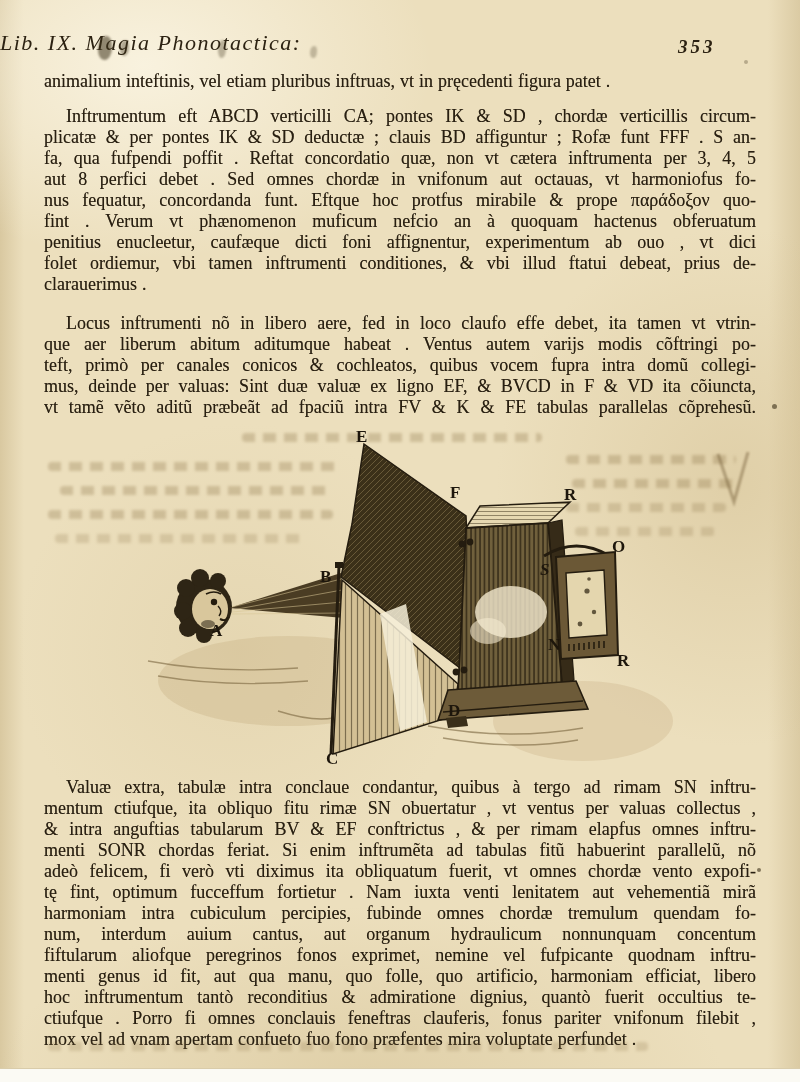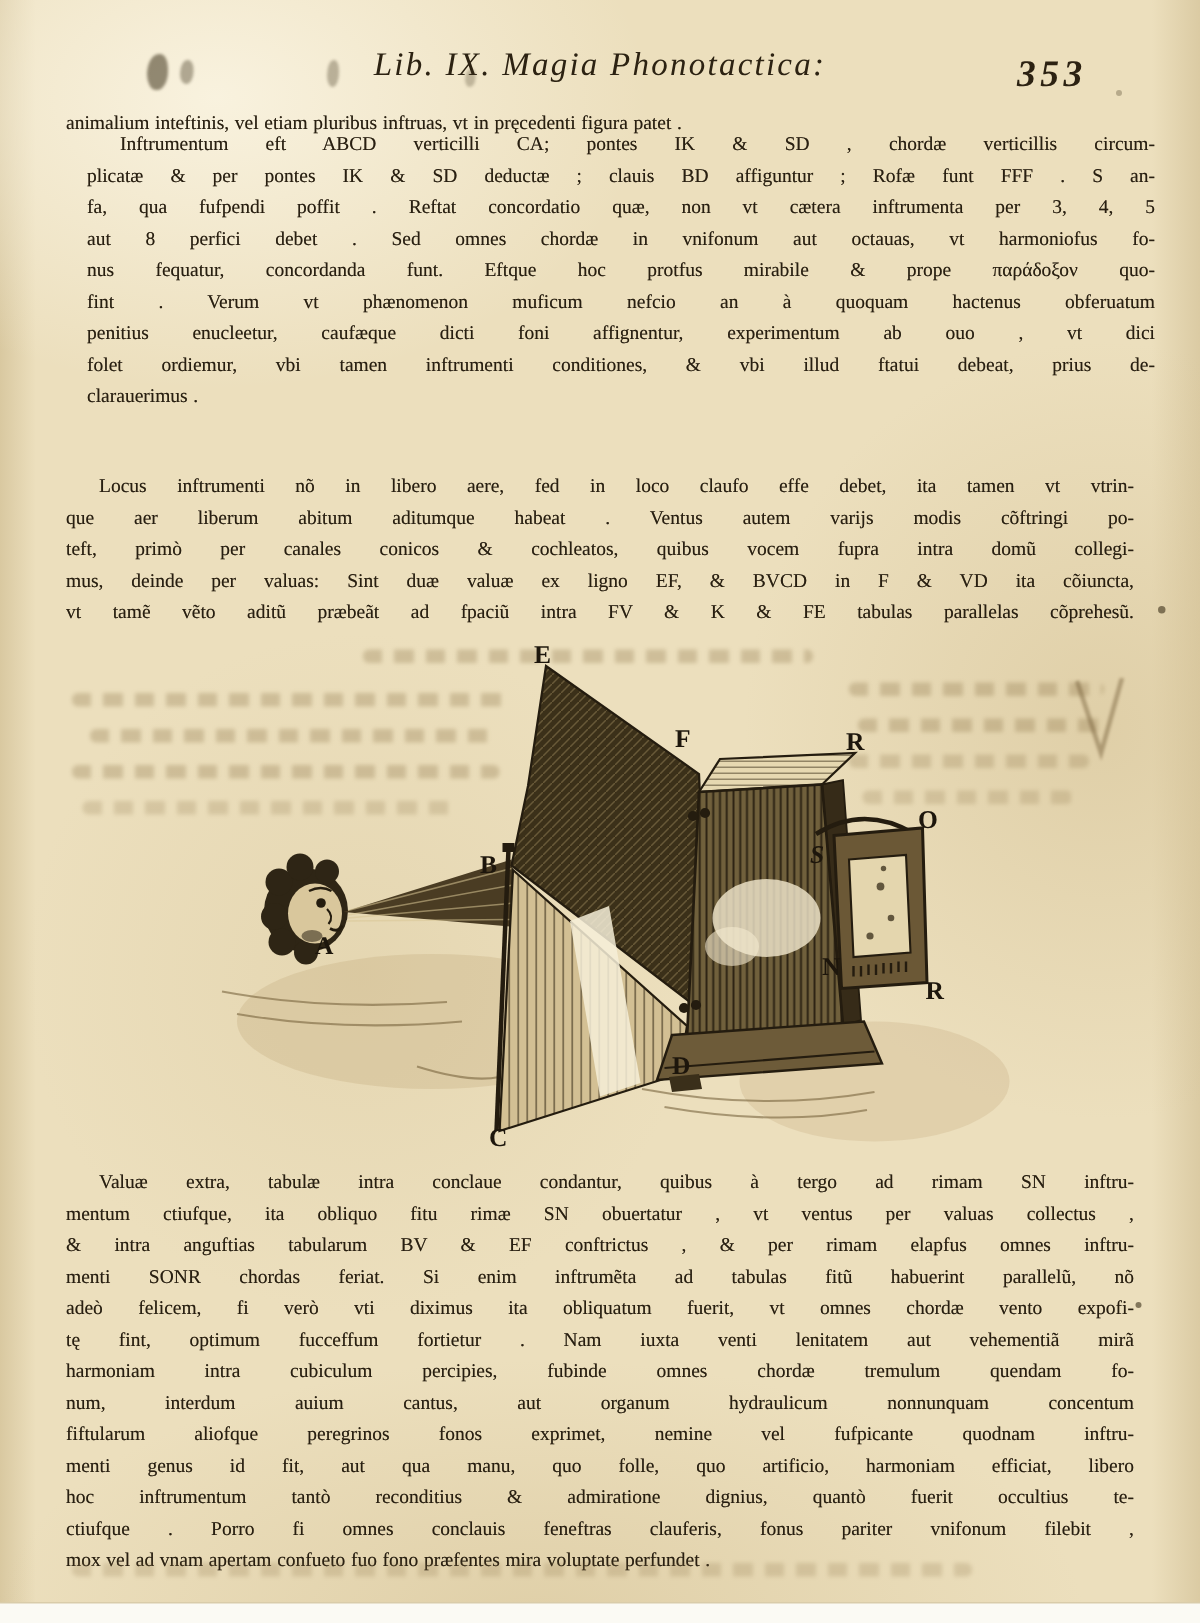--- a/index.html
+++ b/index.html
@@ -9,25 +9,25 @@
     color:#281f11;
     background-color:#ecdfbd;
     background-image:
       radial-gradient(ellipse 60% 30% at 18% 6%, rgba(250,244,226,.9) 0%, rgba(250,244,226,0) 60%),
       radial-gradient(ellipse 50% 40% at 92% 45%, rgba(213,194,150,.55) 0%, rgba(213,194,150,0) 60%),
       radial-gradient(ellipse 70% 25% at 45% 100%, rgba(208,188,142,.45) 0%, rgba(208,188,142,0) 65%),
       radial-gradient(ellipse 40% 30% at 30% 60%, rgba(222,206,166,.5) 0%, rgba(222,206,166,0) 70%),
       linear-gradient(90deg, rgba(198,178,132,.5) 0%, rgba(198,178,132,0) 3%, rgba(198,178,132,0) 96%, rgba(198,178,132,.45) 100%);
   }
   .bottom-strip{position:absolute;left:0;bottom:0;width:800px;height:13px;background:#fbfaf4;border-top:1px solid #d9ccaa;}
-  .header-title{position:absolute;top:30px;left:0;width:800px;text-align:center;
+  .header-title{position:absolute;top:30px;left:0;width:800px;text-align:left;
     font-style:italic;font-size:22px;letter-spacing:1.5px;color:#2c2212;}
   .page-number{position:absolute;top:36px;left:678px;font-style:italic;font-weight:bold;
-    font-size:25px;letter-spacing:3px;color:#2c2212;}
-  .para{position:absolute;left:44px;width:712px;font-size:13px;line-height:21px;
+    font-size:19px;letter-spacing:3px;color:#2c2212;}
+  .para{position:absolute;left:44px;width:712px;font-size:18px;line-height:21px;
     text-shadow:0 0 .4px rgba(40,30,15,.55);}
   .line{height:21px;overflow:hidden;text-align:justify;text-align-last:justify;word-spacing:.5px;}
   .line.nojust{text-align-last:left;}
   .para.indent .line:first-child{text-indent:22px;}
   .figure{position:absolute;left:128px;top:426px;width:560px;height:348px;}
   
   .ghost{position:absolute;height:9px;border-radius:4px;filter:blur(1.4px);opacity:.55;
     background:repeating-linear-gradient(90deg, rgba(138,114,70,.55) 0 13px, rgba(138,114,70,0) 13px 21px);}
   .smudge{position:absolute;filter:blur(1px);background:rgba(62,51,28,.55);border-radius:60% 40% 55% 45%;}
   .speck{position:absolute;width:5px;height:5px;border-radius:50%;background:rgba(60,48,25,.6);filter:blur(.4px);}
@@ -42,21 +42,21 @@
   <div class="page-number">353</div>
 
   <div class="smudge" style="left:98px;top:36px;width:14px;height:24px;"></div>
   <div class="smudge" style="left:120px;top:40px;width:9px;height:16px;opacity:.7;"></div>
   <div class="smudge" style="left:218px;top:40px;width:8px;height:18px;opacity:.6;"></div>
   <div class="smudge" style="left:310px;top:46px;width:7px;height:12px;opacity:.5;"></div>
 
   <div class="para" style="top:71px;">
       <div class="line nojust">animalium inteftinis, vel etiam pluribus inftruas, vt in pręcedenti figura patet .</div>
     </div>
-  <div class="para indent" style="top:85px;margin-left:14px;">
+  <div class="para indent" style="top:106px;">
       <div class="line">Inftrumentum eft ABCD verticilli CA; pontes IK &amp; SD , chordæ verticillis circum-</div>
       <div class="line">plicatæ &amp; per pontes IK &amp; SD deductæ ; clauis BD affiguntur ; Rofæ funt FFF .  S an-</div>
       <div class="line">fa, qua fufpendi poffit . Reftat concordatio quæ, non vt cætera inftrumenta per 3, 4, 5</div>
       <div class="line">aut 8 perfici debet .  Sed omnes chordæ in vnifonum aut octauas, vt harmoniofus fo-</div>
       <div class="line">nus fequatur, concordanda funt. Eftque hoc protfus mirabile &amp; prope παράδοξον quo-</div>
       <div class="line">fint .  Verum vt phænomenon muficum nefcio an à quoquam hactenus obferuatum</div>
       <div class="line">penitius enucleetur, caufæque dicti foni affignentur, experimentum ab ouo , vt dici</div>
       <div class="line">folet ordiemur, vbi tamen inftrumenti conditiones, &amp; vbi illud ftatui debeat, prius de-</div>
       <div class="line nojust">clarauerimus .</div>
     </div>

